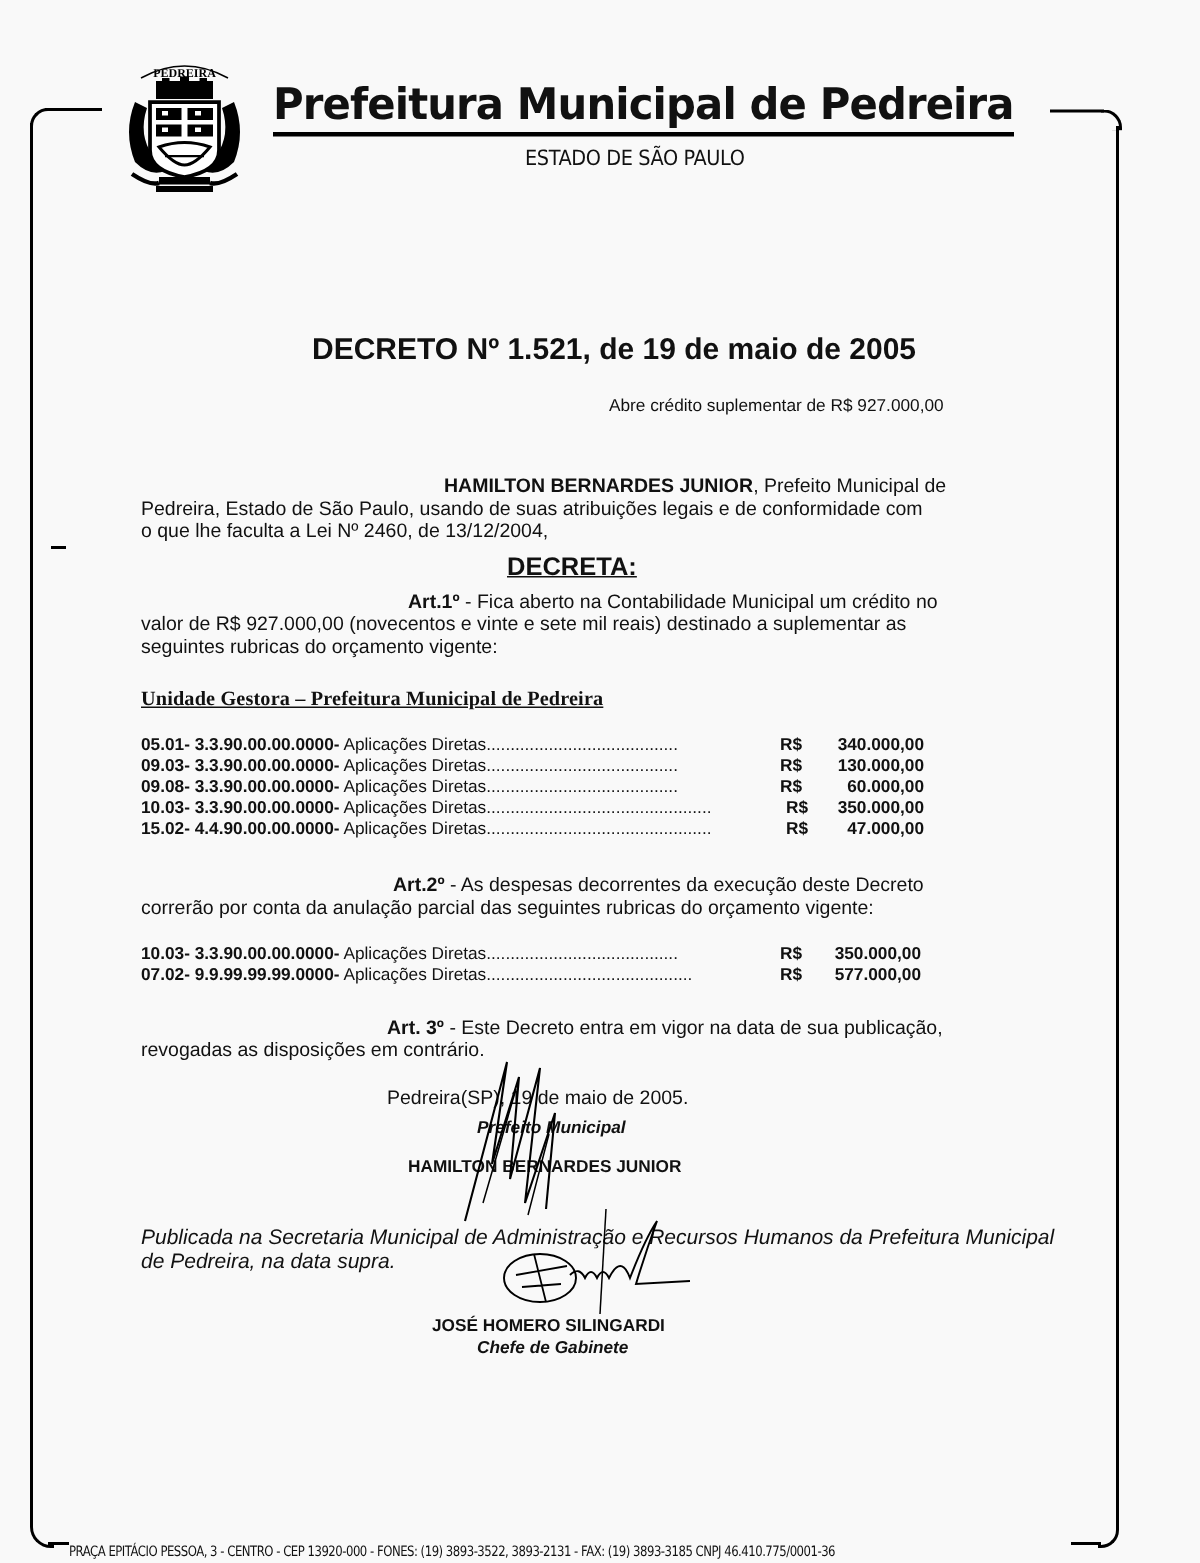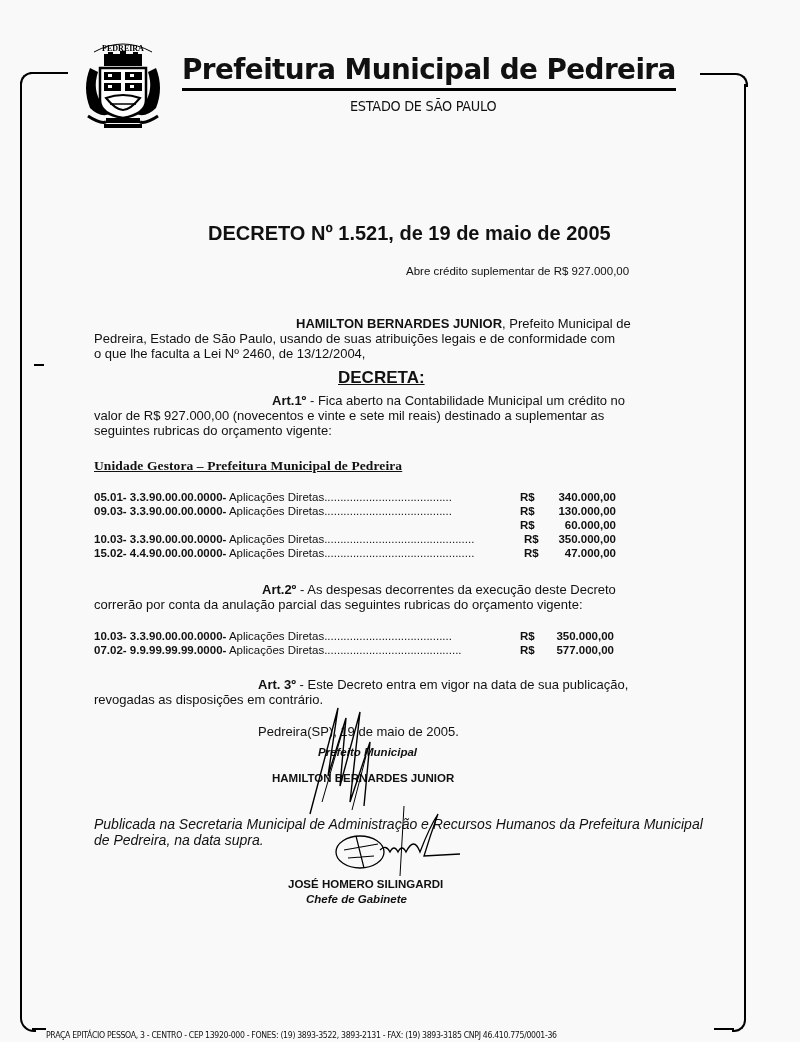--- a/index.html
+++ b/index.html
@@ -125,20 +125,21 @@
     <span class="desc"><b>05.01- 3.3.90.00.00.0000-</b><span> Aplicações Diretas</span><span>........................................</span></span>
     <span class="cur">R$</span>
       <span class="amt">340.000,00</span>
   </div>
   <div class="row" style="top:505px;">
     <span class="desc"><b>09.03- 3.3.90.00.00.0000-</b><span> Aplicações Diretas</span><span>........................................</span></span>
     <span class="cur">R$</span>
       <span class="amt">130.000,00</span>
   </div>
   <div class="row" style="top:519px;">
+    <span class="desc"><b>09.08- 3.3.90.00.00.0000-</b><span> Aplicações Diretas</span><span>........................................</span></span>
     <span class="cur">R$</span>
       <span class="amt">60.000,00</span>
   </div>
   <div class="row" style="top:533px;">
     <span class="desc"><b>10.03- 3.3.90.00.00.0000-</b><span> Aplicações Diretas</span><span>...............................................</span></span>
     <span class="cur" style="left:430px;">R$</span>
       <span class="amt">350.000,00</span>
   </div>
   <div class="row" style="top:547px;">
     <span class="desc"><b>15.02- 4.4.90.00.00.0000-</b><span> Aplicações Diretas</span><span>...............................................</span></span>
@@ -186,15 +187,15 @@
 </div>
 
 <svg class="sig" style="left:334px;top:806px;" width="130" height="74" viewBox="0 0 130 74">
   <ellipse cx="26" cy="46" rx="24" ry="16" fill="none" stroke="#000" stroke-width="1.3"></ellipse>
   <path d="M10 44 L44 38 M22 30 L30 62 M14 52 L40 50" fill="none" stroke="#000" stroke-width="1.2"></path>
   <path d="M46 44 Q52 38 56 46 Q60 38 64 46 Q68 38 72 46 Q80 30 86 46 Q96 20 104 8 Q96 30 90 50 L126 48" fill="none" stroke="#000" stroke-width="1.3"></path>
   <path d="M70 0 L66 70" fill="none" stroke="#000" stroke-width="1"></path>
 </svg>
 
 <div class="abs sig-name" style="left:288px;top:878px;">JOSÉ HOMERO SILINGARDI</div>
-<div class="abs sig-role" style="left:306px;top:893px;">Chefe de Gabinete</div>
+<div class="abs sig-role" style="left:318px;top:893px;">Chefe de Gabinete</div>
 
 <div class="abs footer">PRAÇA EPITÁCIO PESSOA, 3 - CENTRO - CEP 13920-000 - FONES: (19) 3893-3522, 3893-2131 - FAX: (19) 3893-3185   CNPJ 46.410.775/0001-36</div>
 
 </body></html>

